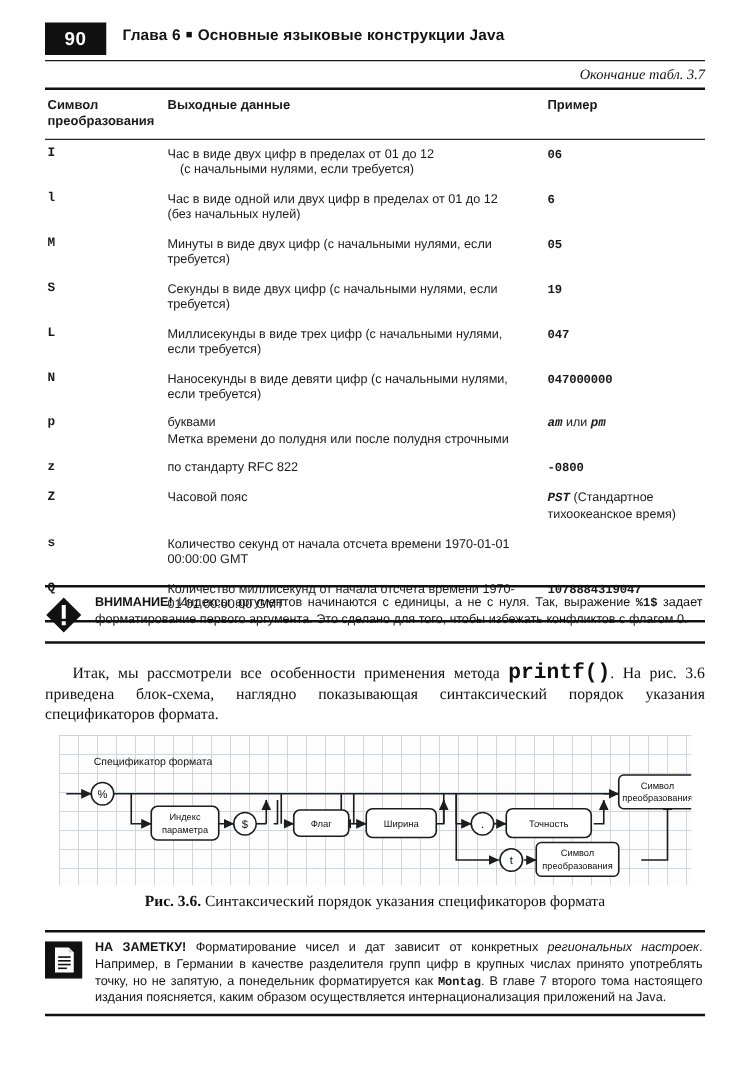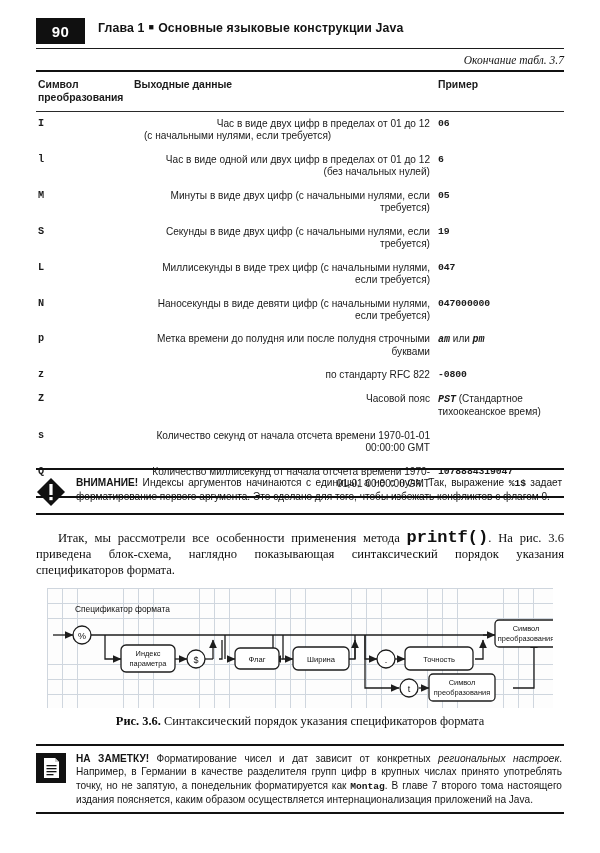--- a/index.html
+++ b/index.html
@@ -120,21 +120,21 @@
     letter-spacing: -0.1px;
   }
   .ex-mixed { font-size: 10px; }
   .ex-mixed .m {
     font-family: "Liberation Mono", "DejaVu Sans Mono", monospace;
     font-weight: bold;
     font-size: 10px;
     font-style: italic;
   }
   .desc-indent { display: block; padding-left: 10px; }
-  .desc-l2 { display: block; text-align: right; }
+  .desc-l2 { display: block; }
 
   
   .callout {
     position: absolute;
     left: 36px;
     width: 528px;
   }
   .callout .cbar-top,
   .callout .cbar-bot {
     height: 1.8px;
@@ -223,21 +223,21 @@
   .fig-caption b { font-weight: bold; }
 </style>
 </head>
 <body>
 
 <div class="page">
 
   <div class="runhead">
     <div class="folio-box">90</div>
     <div class="runhead-title">
-      <span>Глава 1</span><span class="runhead-sep">■</span><span>Основные языковые конструкции Java</span>
+      <span>Глава 6</span><span class="runhead-sep">■</span><span>Основные языковые конструкции Java</span>
     </div>
     <div class="runhead-rule"></div>
   </div>
 
   <div class="tbl-continue">Окончание табл. 3.7</div>
 
   <div class="tbl">
     <div class="rule-thick"></div>
 
     <div class="thead">
@@ -296,22 +296,22 @@
           <div class="c-sym mono">N</div>
           <div class="c-desc">
             <span class="desc-l2">Наносекунды в виде девяти цифр (с начальными нулями,</span>
             <span class="desc-l2">если требуется)</span>
           </div>
           <div class="c-ex ex-mono">047000000</div>
         </div>
         <div class="trow">
           <div class="c-sym mono">p</div>
           <div class="c-desc">
+            <span class="desc-l2">буквами</span>
             <span class="desc-l2">Метка времени до полудня или после полудня строчными</span>
-            <span class="desc-l2">буквами</span>
           </div>
           <div class="c-ex ex-mixed"><span class="m">am</span><span> или </span><span class="m">pm</span></div>
         </div>
         <div class="trow">
           <div class="c-sym mono">z</div>
           <div class="c-desc">
             <span class="desc-l2">по стандарту RFC 822</span>
           </div>
           <div class="c-ex ex-mono">-0800</div>
         </div>

